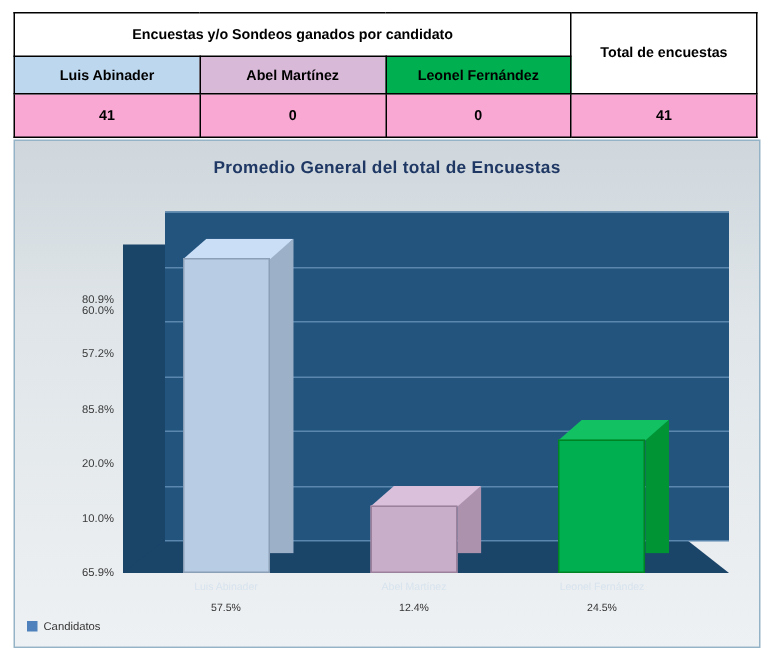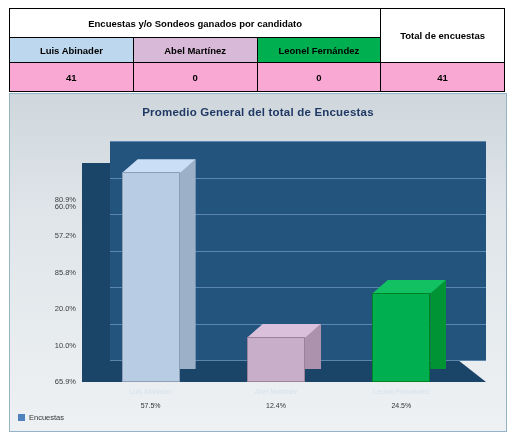--- a/index.html
+++ b/index.html
@@ -121,17 +121,17 @@
         <div class="cat-label" style="left: 99.6667px; top: 294px; width: 82px;">Luis Abinader</div>
         <div class="cat-value" style="left: 99.6667px; top: 308px; width: 82px;">57.5%</div>
         <div class="cat-label" style="left: 225px; top: 294px; width: 82px;">Abel Martínez</div>
         <div class="cat-value" style="left: 225px; top: 308px; width: 82px;">12.4%</div>
         <div class="cat-label" style="left: 350.333px; top: 294px; width: 82px;">Leonel Fernández</div>
         <div class="cat-value" style="left: 350.333px; top: 308px; width: 82px;">24.5%</div>
       </div>
 
     <div class="legend">
       <span class="legend-swatch"></span>
-      <span class="legend-text">Encuestas</span>
+      <span class="legend-text">Candidatos</span>
     </div>
   </div>
 
 </div>
 
 </body></html>

